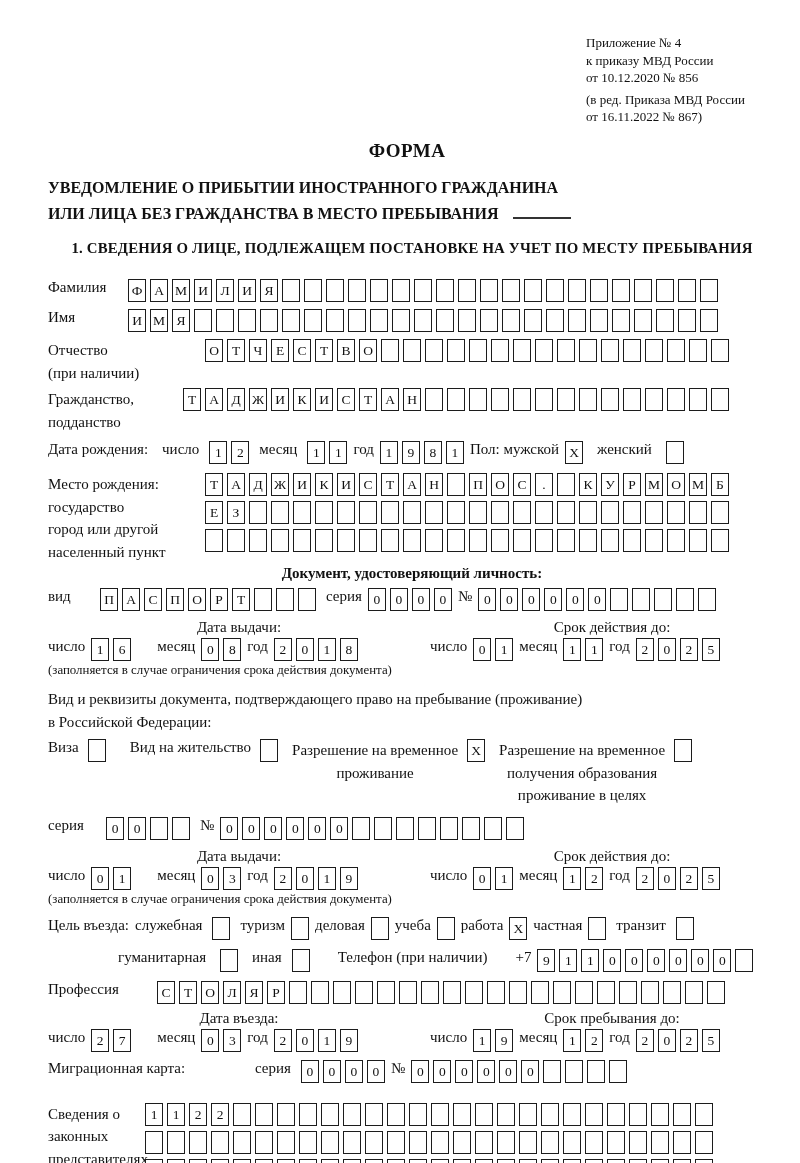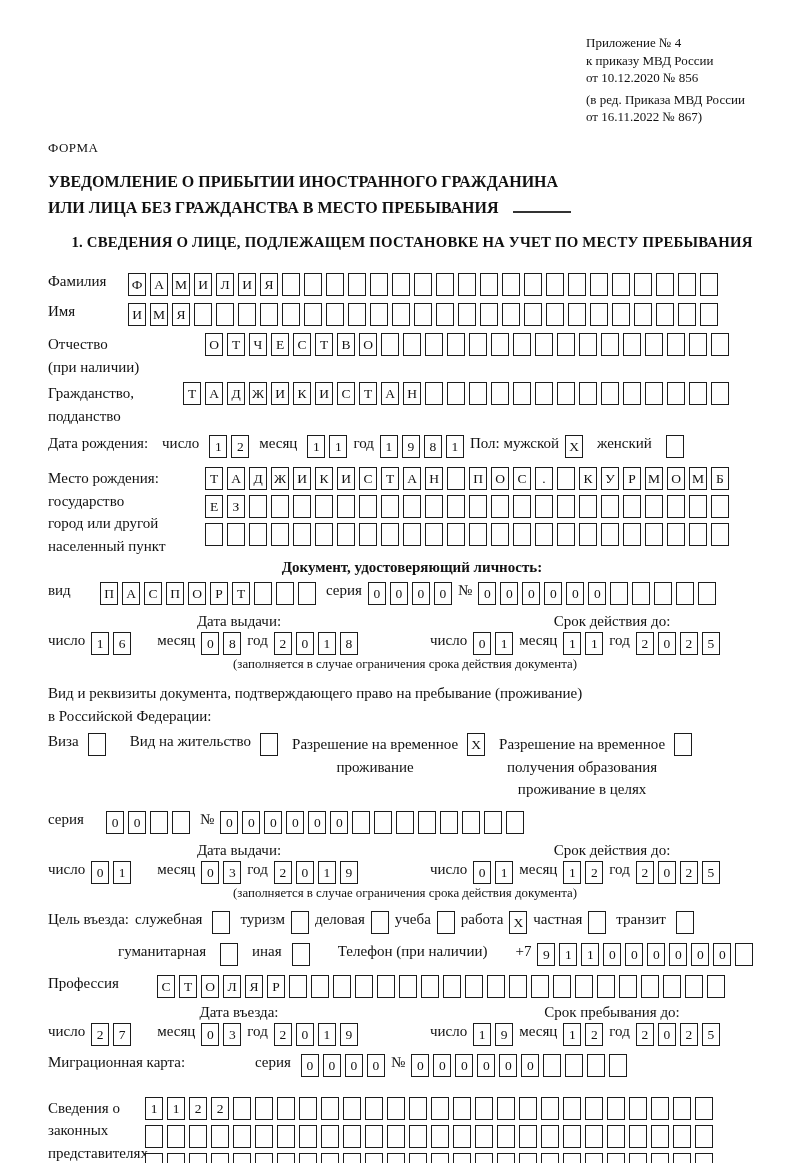--- a/index.html
+++ b/index.html
@@ -21,37 +21,37 @@
     background:#fff;
   }
 
   .frow { display:flex; align-items:flex-start; margin-bottom:7px; }
   .lbl { flex:none; }
   .small { font-size:12.9px; }
 
   .hdr-right { width:190px; margin-left:auto; margin-right:0; line-height:1.35; font-size:13px; }
   .hdr-right div { white-space:nowrap; }
   .amend { margin-top:4px; }
-  .forma { text-align:left; font-weight:normal; margin:14px 10px 14px 0; font-size:13px; letter-spacing:.5px; }
+  .forma { text-align:center; font-weight:bold; margin:14px 10px 14px 0; font-size:19px; letter-spacing:.5px; }
 
   .title { text-align:left; font-weight:bold; font-size:16px; line-height:1.55; margin:2px 0 14px 0; }
   .blank-line { display:inline-block; width:58px; border-bottom:2px solid #333; height:1em; vertical-align:baseline; margin-left:14px; }
 
   .sec-head { font-weight:bold; font-size:14.8px; text-align:center; margin:10px 0 22px 0; letter-spacing:.2px; }
 
   .gap6  { width:6px;  flex:none; }
   .gap10 { width:10px; flex:none; }
   .gap14 { width:14px; flex:none; }
   .dates-row  { display:flex; margin-bottom:2px;gap:18px; }
   .dates-col-l { width:382px; flex:none; text-align:center; }
   .dates-col-r { flex:1; text-align:center; }
   .dates-vals { display:flex; align-items:flex-start; margin-bottom:2px; }
   .dv-l { width:382px; flex:none; display:flex; align-items:flex-start; gap:6px; }
   .dv-r { flex:1; display:flex; align-items:flex-start; gap:6px; }
-  .note-right { text-align:center; margin:1px 14px 10px 0;font-family:Liberation Serif, serif; }
+  .note-right { text-align:left; margin:1px 14px 10px 0;font-family:Liberation Serif, serif; }
 
   .multiline { line-height:1.5; }
   .chk-item { display:flex; align-items:flex-start; gap:9px; }
   .chk-lines { text-align:center; line-height:1.5; }
   .stack { display:flex; flex-direction:column; gap:5px; }
 </style>
 </head>
 <body>
 
 <div class="page">

